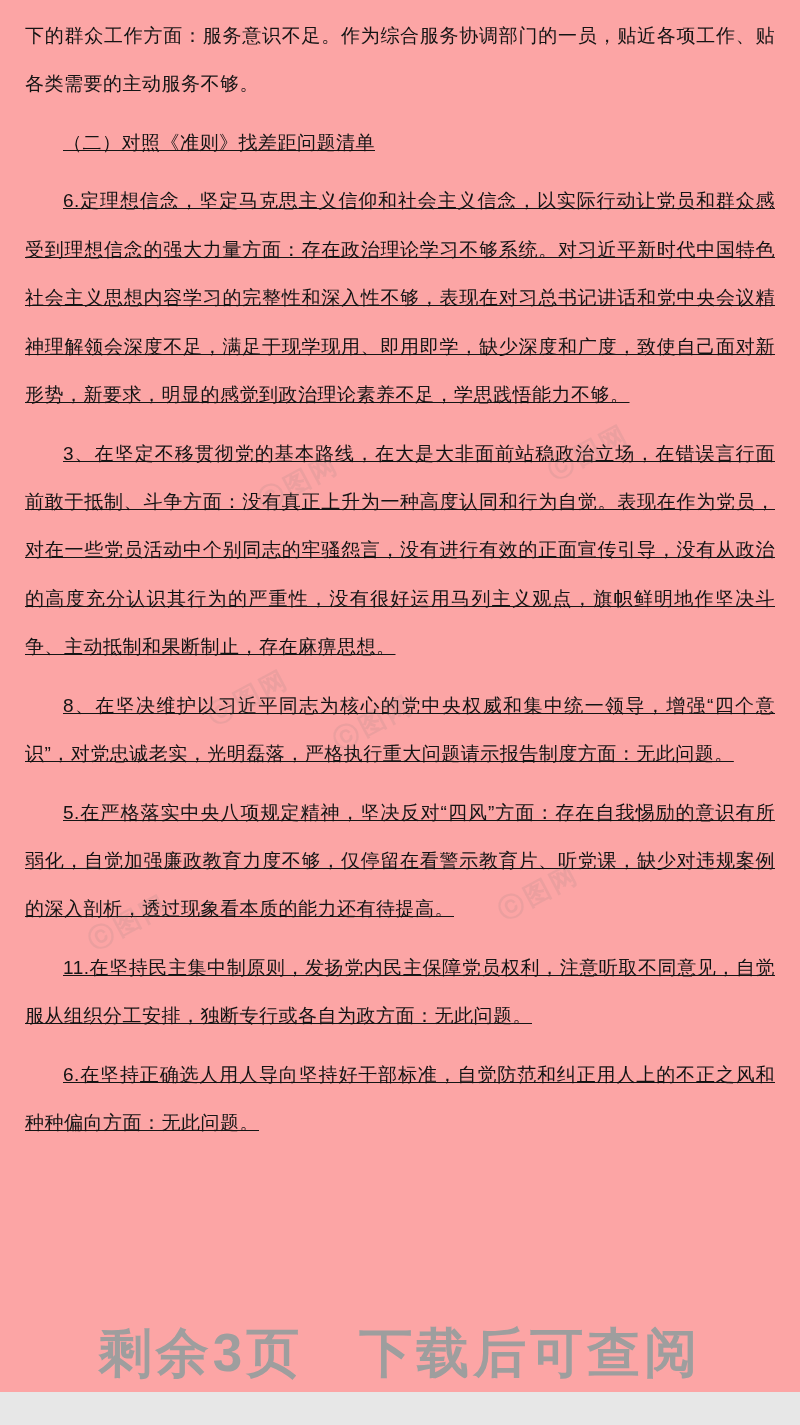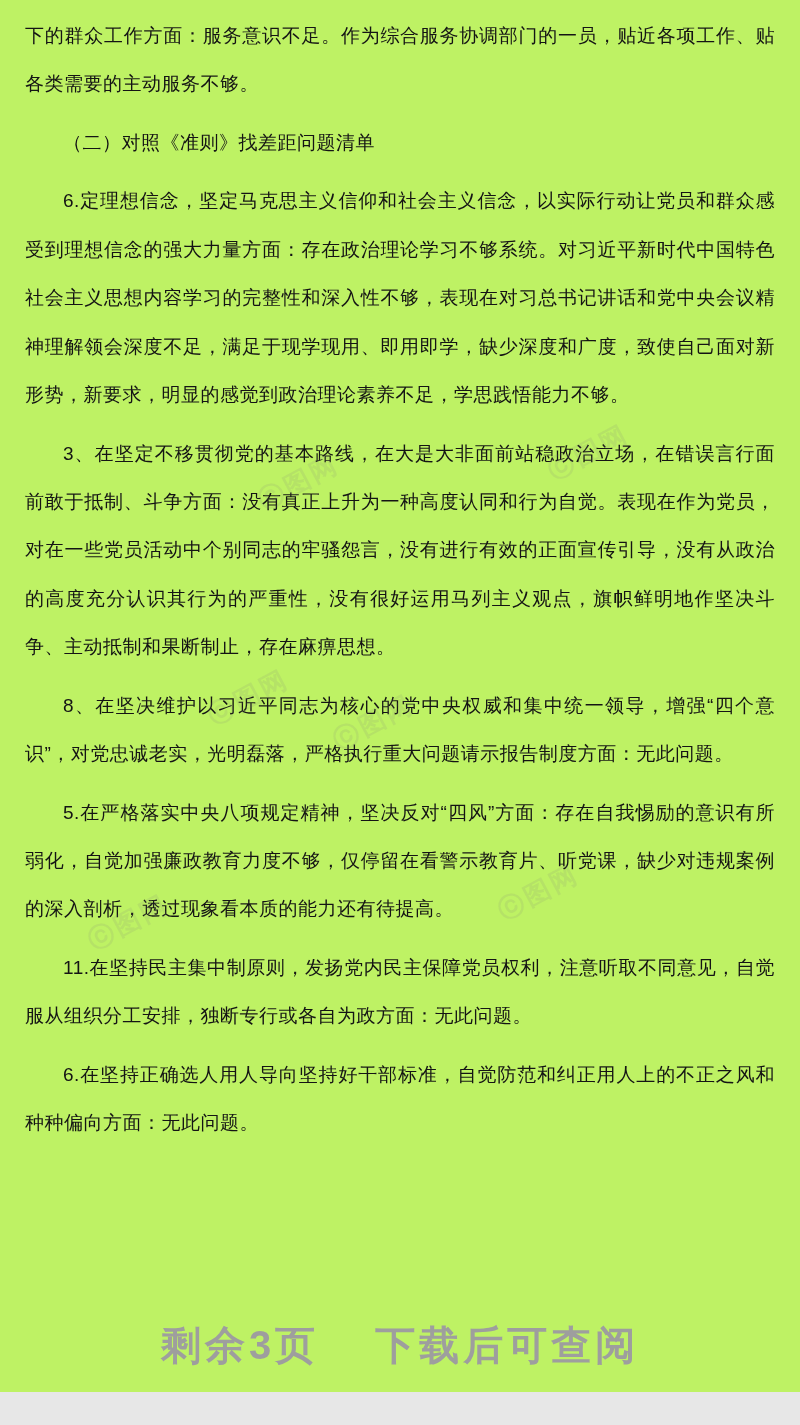--- a/index.html
+++ b/index.html
@@ -8,52 +8,52 @@
     background: #ebebeb;
     font-family: "Liberation Sans", "DejaVu Sans", sans-serif;
     position: relative;
     overflow: hidden;
   }
   .page {
     position: absolute;
     top: 0; left: 0;
     width: 800px;
     height: 1392px;
-    background: #bef264;
+    background: #fca5a5;
     padding: 12px 25px 0 25px;
     overflow: hidden;
   }
   .doc p {
     font-size: 19px;
     line-height: 2.55;
     color: #141414;
     text-align: justify;
     letter-spacing: 0.5px;
   }
-  .doc p.indent { text-indent: 2em; }
+  .doc p.indent { text-indent: 2em; text-decoration: underline; }
   .doc p + p { margin-top: 10px; }
   .watermark {
     position: absolute;
     transform: rotate(-28deg);
     font-size: 26px;
     color: rgba(120, 120, 120, 0.13);
     font-weight: bold;
     letter-spacing: 3px;
     pointer-events: none;
     white-space: nowrap;
   }
   .footer-banner {
     position: absolute;
     left: 0;
     width: 800px;
     top: 1318px;
     text-align: center;
     color: #9e9e9e;
     font-weight: bold;
-    font-size: 40px;
+    font-size: 53px;
     letter-spacing: 4px;
   }
   .footer-banner .gap { display: inline-block; width: 56px; }
   .bottom-strip {
     position: absolute;
     left: 0;
     top: 1392px;
     width: 800px;
     height: 33px;
     background: #e7e7e7;

